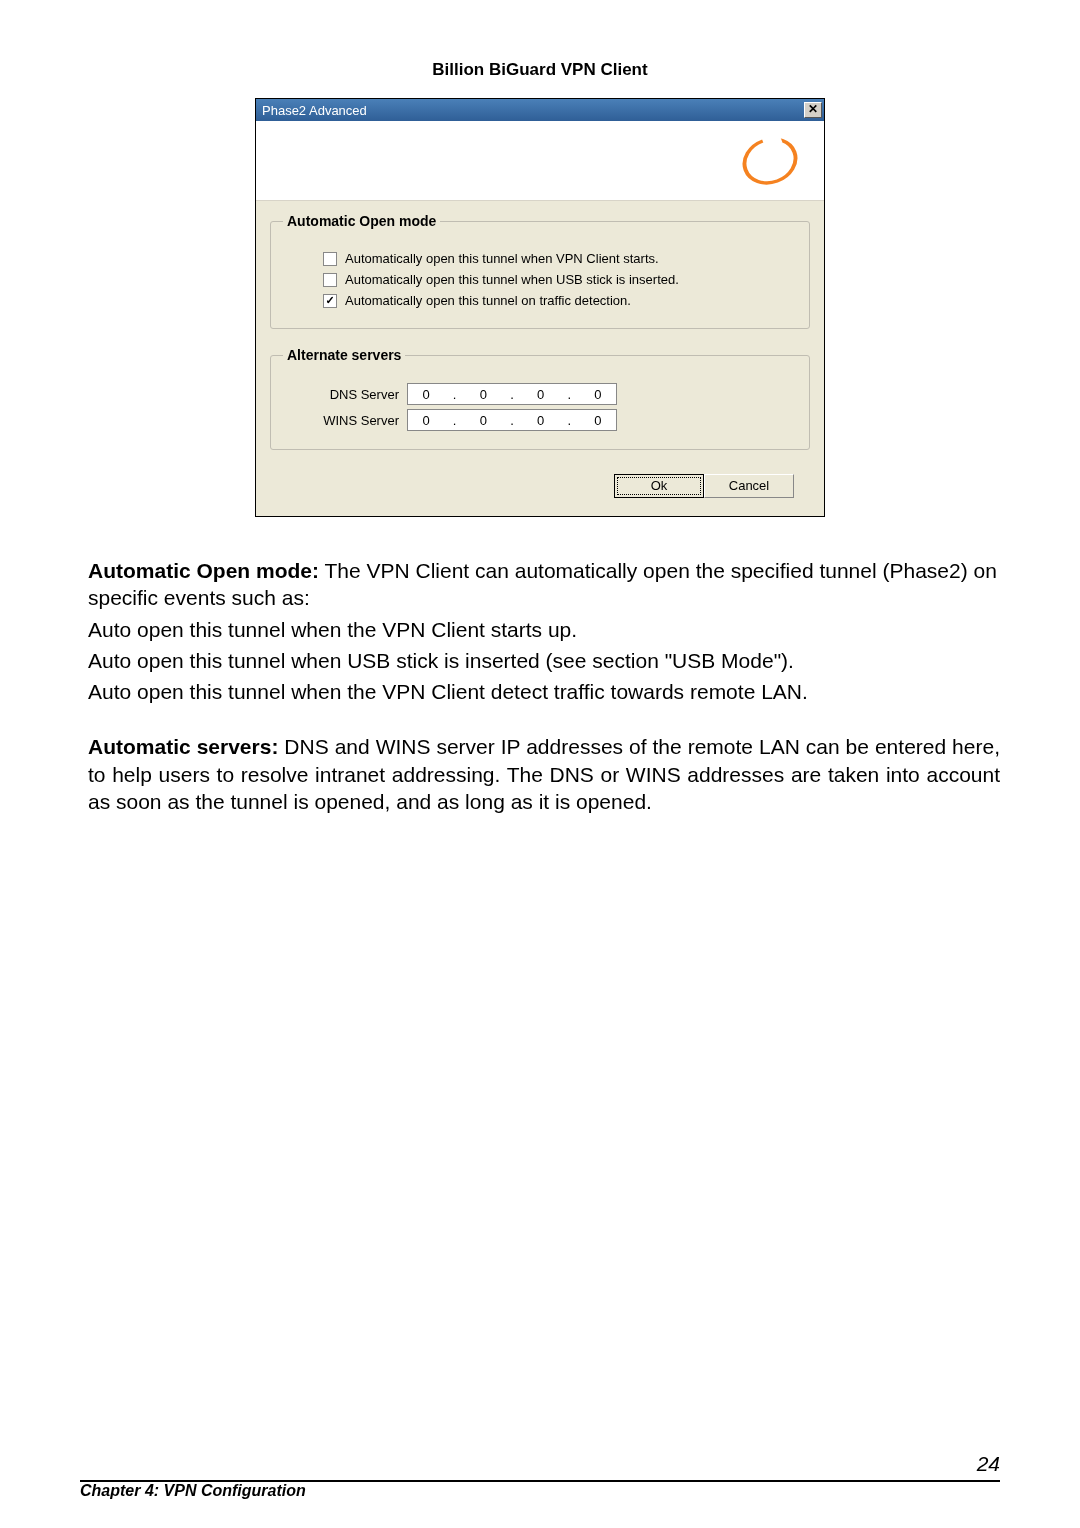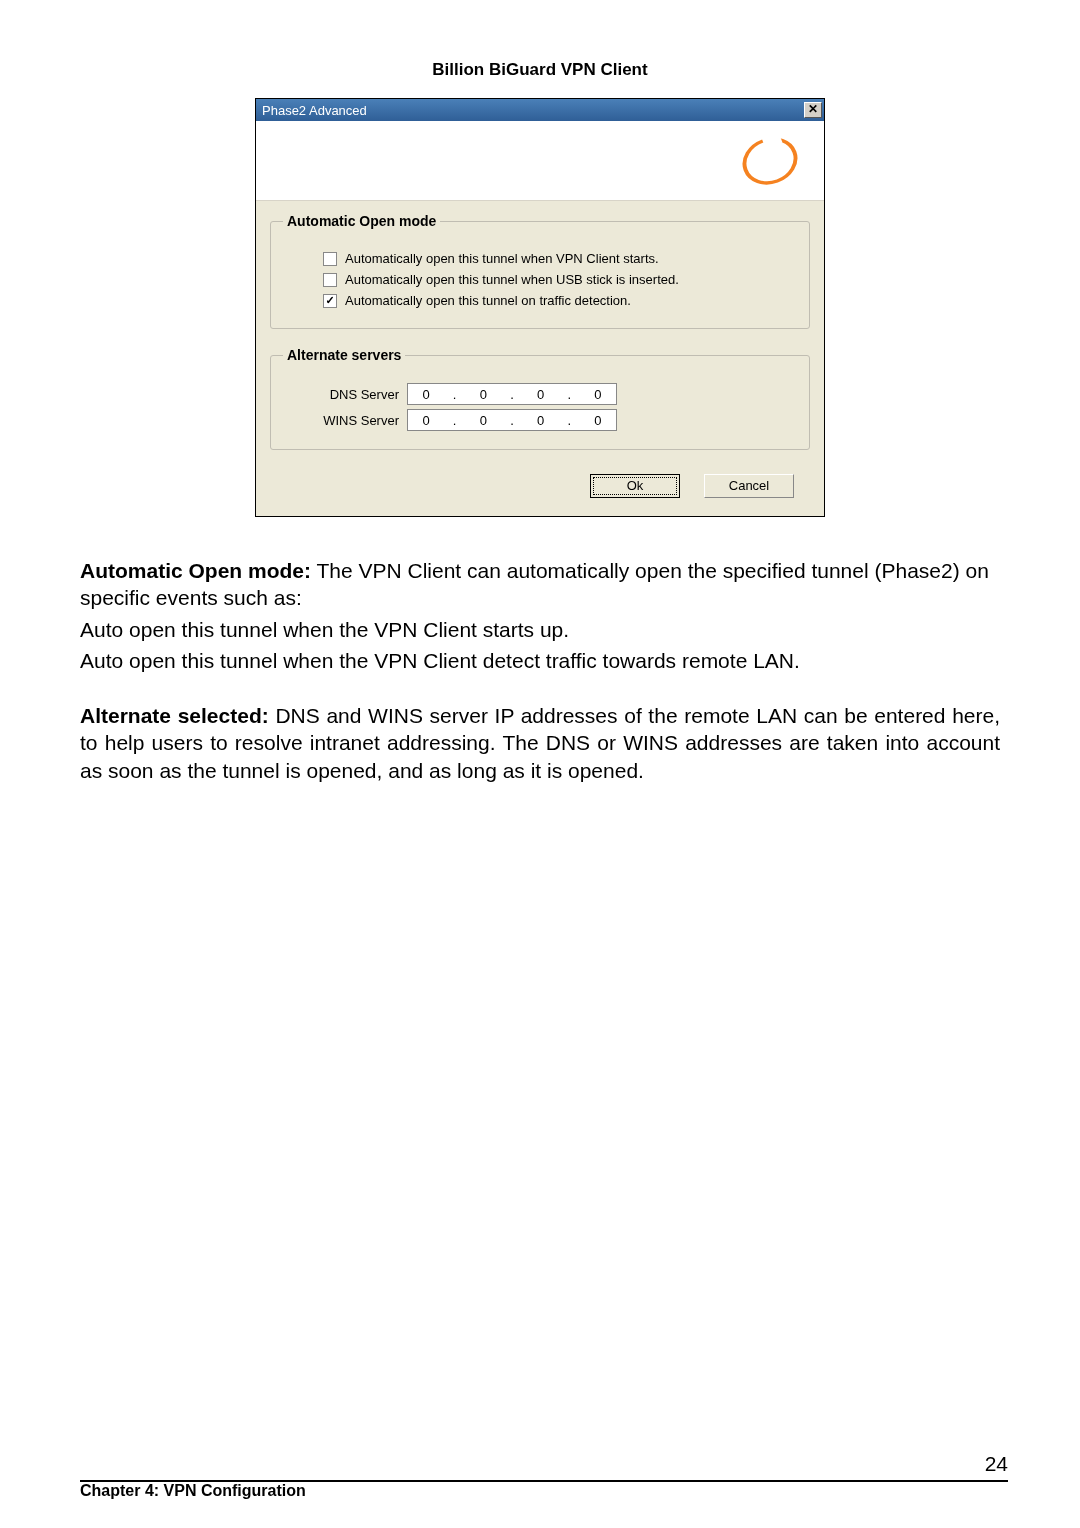--- a/index.html
+++ b/index.html
@@ -135,55 +135,55 @@
   .ip-field {
     display:flex; align-items:center;
     width: 210px; height:22px;
     background:#fff; border:1px solid #888;
     padding: 0 6px;
     justify-content: space-between;
   }
   .ip-field .oct { width: 24px; text-align:center; }
   .ip-field .dot { width: 10px; text-align:center; }
   .btn-row {
-    display:flex; justify-content:flex-end; gap: 24px;
+    display:flex; justify-content:flex-end; 
     padding: 6px 16px 4px 0;
   }
   .dlg-btn {
     width: 90px; height: 24px;
     background:#ece9d8;
     border:1px solid #888;
     border-top-color:#fff; border-left-color:#fff;
     text-align:center; line-height:22px;
     font-size:13px;
   }
   .dlg-btn.default {
     outline: 1px dotted #000;
     outline-offset: -4px;
     border:1px solid #000;
   }
   
-  .doc p { margin: 0 0 4px 0; font-size: 21px; line-height: 1.3; }
+  .doc p { margin: 0 0 4px 8px; font-size: 21px; line-height: 1.3; }
   .doc .para-gap { margin-top: 28px; }
   .doc .bold { font-weight: bold; }
   .doc .justify { text-align: justify; }
   .inline-browse {
     display:inline-block;
     width: 26px; height: 22px;
     background:#ece9d8;
     border:1px solid #888;
     border-top-color:#fff; border-left-color:#fff;
     text-align:center; line-height:17px; font-size:12px;
     vertical-align: middle;
     position:relative; top:-2px;
   }
   .footer {
     position:absolute;
     bottom: 28px;
-    left: 80px; right: 72px;
+    left: 80px; right: 80px; font-style: italic;
   }
   .footer-left { font-weight: bold; }
   .footer-rule {
     border-top: 2px solid #000;
     margin-top: 4px;
   }
   .footer-inner{
     display:flex; justify-content:space-between; align-items:flex-start;
   }
   .pagenum-row{
@@ -259,25 +259,26 @@
         </div>
       </div>
     </div>
   </div>
 
   <div class="doc">
     <p>
       <span class="bold">Automatic Open mode:</span><span> The VPN Client can automatically open the specified tunnel (Phase2) on specific events such as:</span>
     </p>
     <p>Auto open this tunnel when the VPN Client starts up.</p>
+    <p>Auto open this tunnel when USB stick is inserted (see section "USB Mode").</p>
     <p>Auto open this tunnel when the VPN Client detect traffic towards remote LAN.</p>
 
 
     <p class="para-gap justify">
-      <span class="bold">Alternate selected:</span><span> DNS and WINS server IP addresses of the remote LAN can be entered here, to help users to resolve intranet addressing. The DNS or WINS addresses are taken into account as soon as the tunnel is opened, and as long as it is opened.</span>
+      <span class="bold">Automatic servers:</span><span> DNS and WINS server IP addresses of the remote LAN can be entered here, to help users to resolve intranet addressing. The DNS or WINS addresses are taken into account as soon as the tunnel is opened, and as long as it is opened.</span>
     </p>
   </div>
 </div>
 
 <div class="footer">
   <div class="pagenum-row">24</div>
   <div class="footer-rule"></div>
   <div class="footer-inner">
     <span class="footer-left">Chapter 4: VPN Configuration</span>
   </div>

